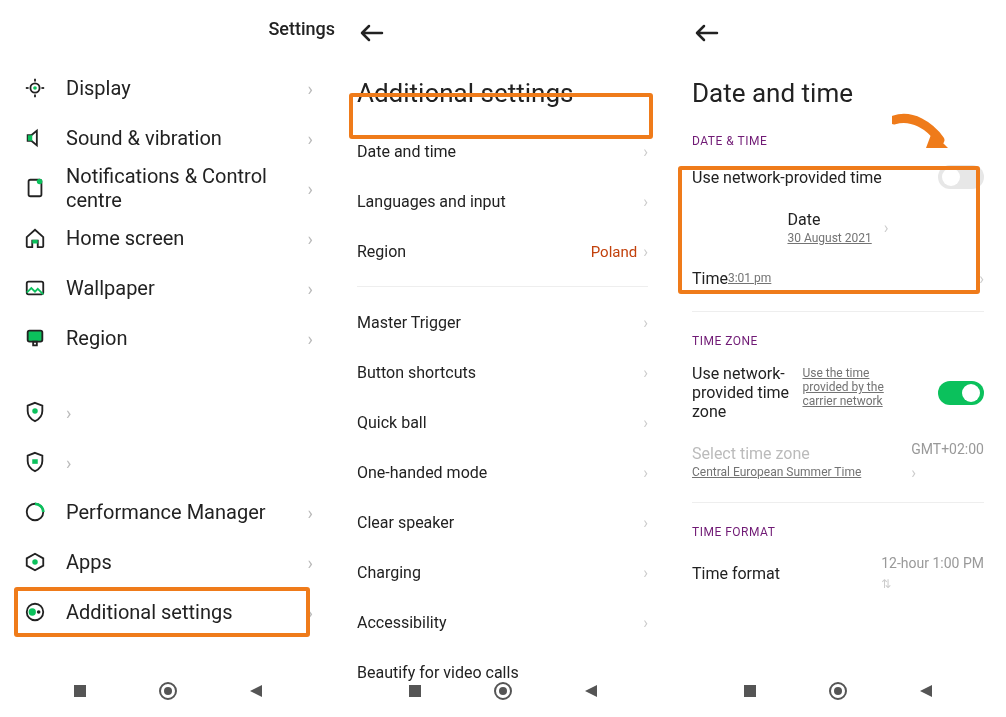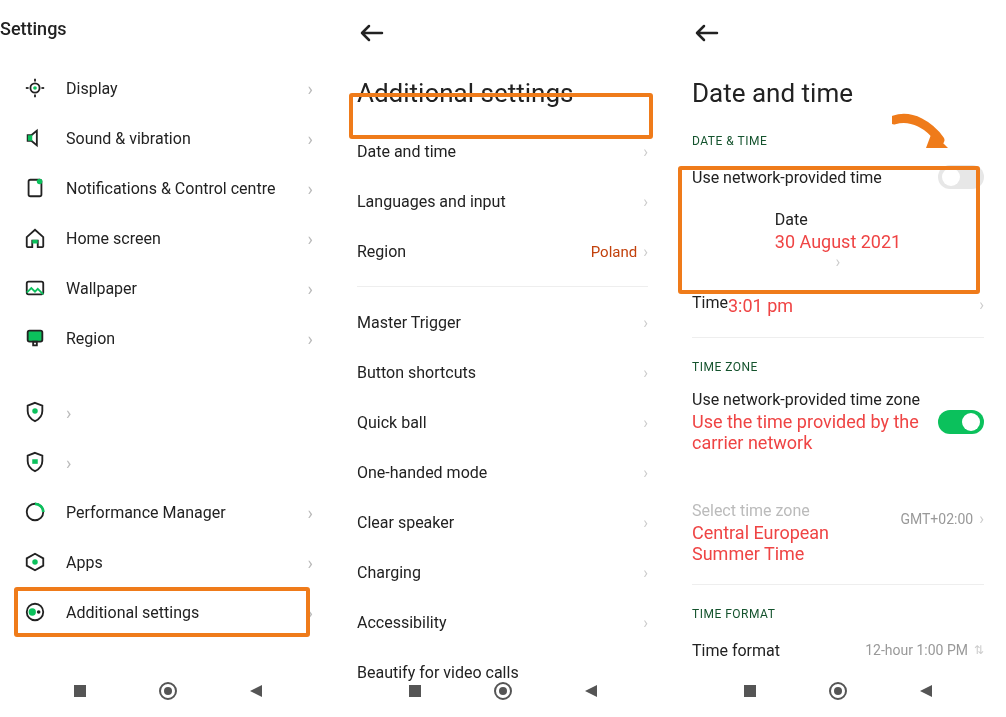--- a/index.html
+++ b/index.html
@@ -17,21 +17,21 @@
     background: #fff;
     position: relative;
     overflow: hidden;
   }
   .panel1 { width: 335px; }
   .panel2 { width: 335px; }
   .panel3 { width: 336px; }
 
   
   .p1-title {
-    text-align: left;
+    text-align: right;
     font-size: 18px;
     font-weight: 500;
     padding: 18px 0 24px 0;
   }
   .p1-item {
     display: flex;
     align-items: center;
     padding: 12px 22px 12px 22px;
     height: 50px;
     position: relative;
@@ -39,21 +39,21 @@
   .p1-icon {
     width: 26px;
     height: 26px;
     margin-right: 18px;
     display: flex;
     align-items: center;
     justify-content: center;
     flex-shrink: 0;
   }
   .p1-label {
-    font-size: 16px;
+    font-size: 20px;
     flex: 1;
   }
   .p1-chev {
     color: #bbb;
     font-size: 18px;
   }
   .p1-gap { height: 24px; }
   .highlight-box {
     border: 4px solid #ef7b1a;
     border-radius: 3px;
@@ -88,33 +88,34 @@
   }
 
   
   .p3-title {
     font-size: 26px;
     padding: 30px 22px 14px 22px;
     font-weight: 400;
   }
   .section-header {
     font-size: 12px;
-    color: #14532d;
+    color: #701a75;
     letter-spacing: 0.5px;
     padding: 12px 22px 6px 22px;
   }
   .p3-item {
     display: flex;
     align-items: center;
     justify-content: space-between;
     padding: 10px 22px;
     min-height: 46px;
+    gap: 12px;
   }
   .p3-label { font-size: 16px; }
-  .p3-sub { font-size: 18px; color: #ef4444; margin-top: 2px; }
+  .p3-sub { font-size: 12px; color: #737373; margin-top: 2px; text-decoration: underline; }
   .p3-label-disabled { color: #bbb; }
   .toggle {
     width: 46px;
     height: 24px;
     border-radius: 12px;
     position: relative;
     flex-shrink: 0;
   }
   .toggle-off { background: #e7e7e7; }
   .toggle-on  { background: #0bc15c; }
@@ -129,22 +130,22 @@
   .toggle-off::after { left: 4px; }
   .toggle-on::after  { right: 4px; }
   .arrow-call {
     position: absolute;
     top: 112px;
     right: 56px;
     color: #ef7b1a;
   }
   .p3-right {
     display: flex;
-    align-items: center;
     gap: 6px;
+    flex-direction: column;
   }
   .p3-value { color: #999; font-size: 14px; }
 
   
   .navbar {
     position: absolute;
     bottom: 0;
     left: 0; right: 0;
     height: 48px;
     display: flex;
@@ -381,50 +382,50 @@
   </div>
   <div class="p3-title">Date and time</div>
 
   <div class="section-header">DATE &amp; TIME</div>
 
   <div class="p3-item">
     <span class="p3-label">Use network-provided time</span>
     <span class="toggle toggle-off"></span>
   </div>
 
-  <div class="p3-item" style="flex-direction:column;justify-content:center;">
+  <div class="p3-item" style="flex-direction:row;justify-content:center;">
     <div style="display:flex;flex-direction:column;">
       <span class="p3-label">Date</span>
       <span class="p3-sub">30 August 2021</span>
     </div>
     <span class="p2-chev">›</span>
   </div>
 
   <div class="p3-item" style="flex-direction:row;">
     <div style="display:flex;flex-direction:row;">
       <span class="p3-label">Time</span>
       <span class="p3-sub">3:01 pm</span>
     </div>
     <span class="p2-chev">›</span>
   </div>
 
   <div class="divider"></div>
 
   <div class="section-header">TIME ZONE</div>
 
   <div class="p3-item" style="min-height:60px;">
-    <div style="display:flex;flex-direction:column;flex:1;padding-right:10px;">
+    <div style="display:flex;flex-direction:row;flex:1;padding-right:10px;">
       <span class="p3-label">Use network-provided time zone</span>
       <span class="p3-sub">Use the time provided by the carrier network</span>
     </div>
     <span class="toggle toggle-on"></span>
   </div>
 
   <div class="p3-item" style="min-height:56px;">
-    <div style="display:flex;flex-direction:column;margin-top:28px;">
+    <div style="display:flex;flex-direction:column;">
       <span class="p3-label p3-label-disabled">Select time zone</span>
       <span class="p3-sub">Central European Summer Time</span>
     </div>
     <div class="p3-right">
       <span class="p3-value">GMT+02:00</span>
       <span class="p2-chev">›</span>
     </div>
   </div>
 
   <div class="divider"></div>

